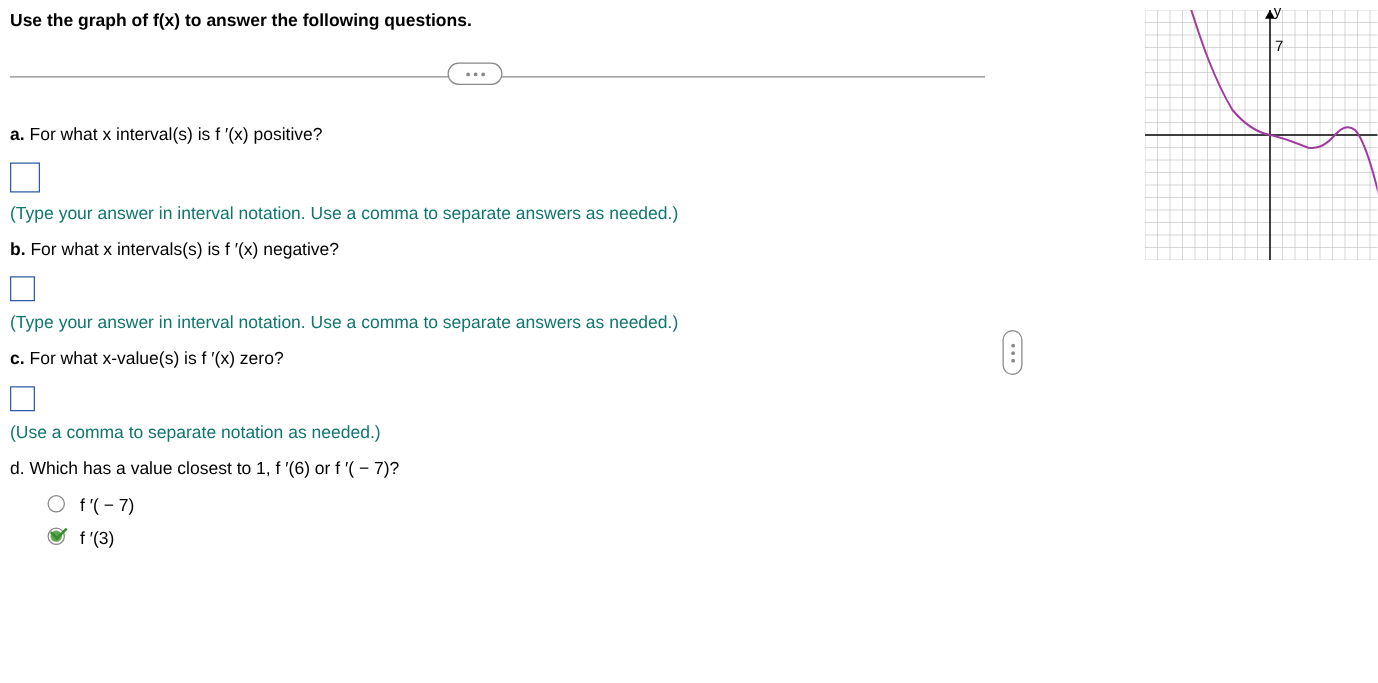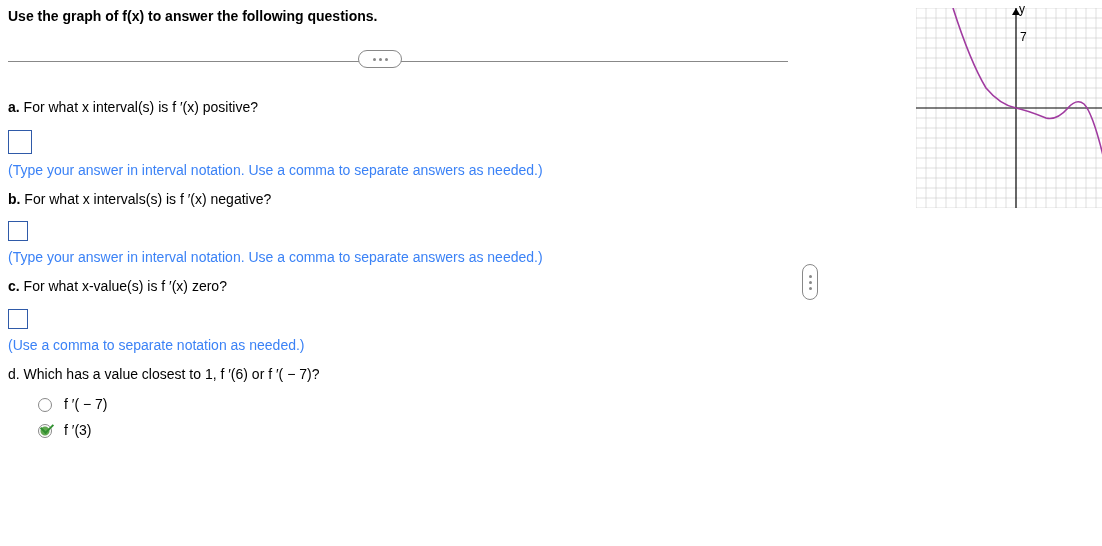--- a/index.html
+++ b/index.html
@@ -53,25 +53,25 @@
   .q-line { margin: 0 0 12px 0; line-height: 1.4; }
   .bold { font-weight: bold; }
 
   .input-box {
     width: 24px; height: 24px;
     border: 1px solid #2f5aa8;
     margin: 4px 0 8px 0;
   }
   .input-box.small { width: 20px; height: 20px; }
 
-  .hint { color: #3b82f6; margin: 0 0 12px 0; }
+  .hint { color: #0f766e; margin: 0 0 12px 0; }
 
   .radio-row {
     display: flex;
-    align-items: flex-end;
+    align-items: flex-start;
     gap: 12px;
     margin: 10px 0 4px 30px;
   }
   .radio {
     width: 14px; height: 14px; border: 1px solid #888; border-radius: 50%;
     background: #fff;
     position: relative;
   }
   .radio.checked {
     background: radial-gradient(circle at 50% 50%, #5fa64f 0 4px, #fff 5px);

